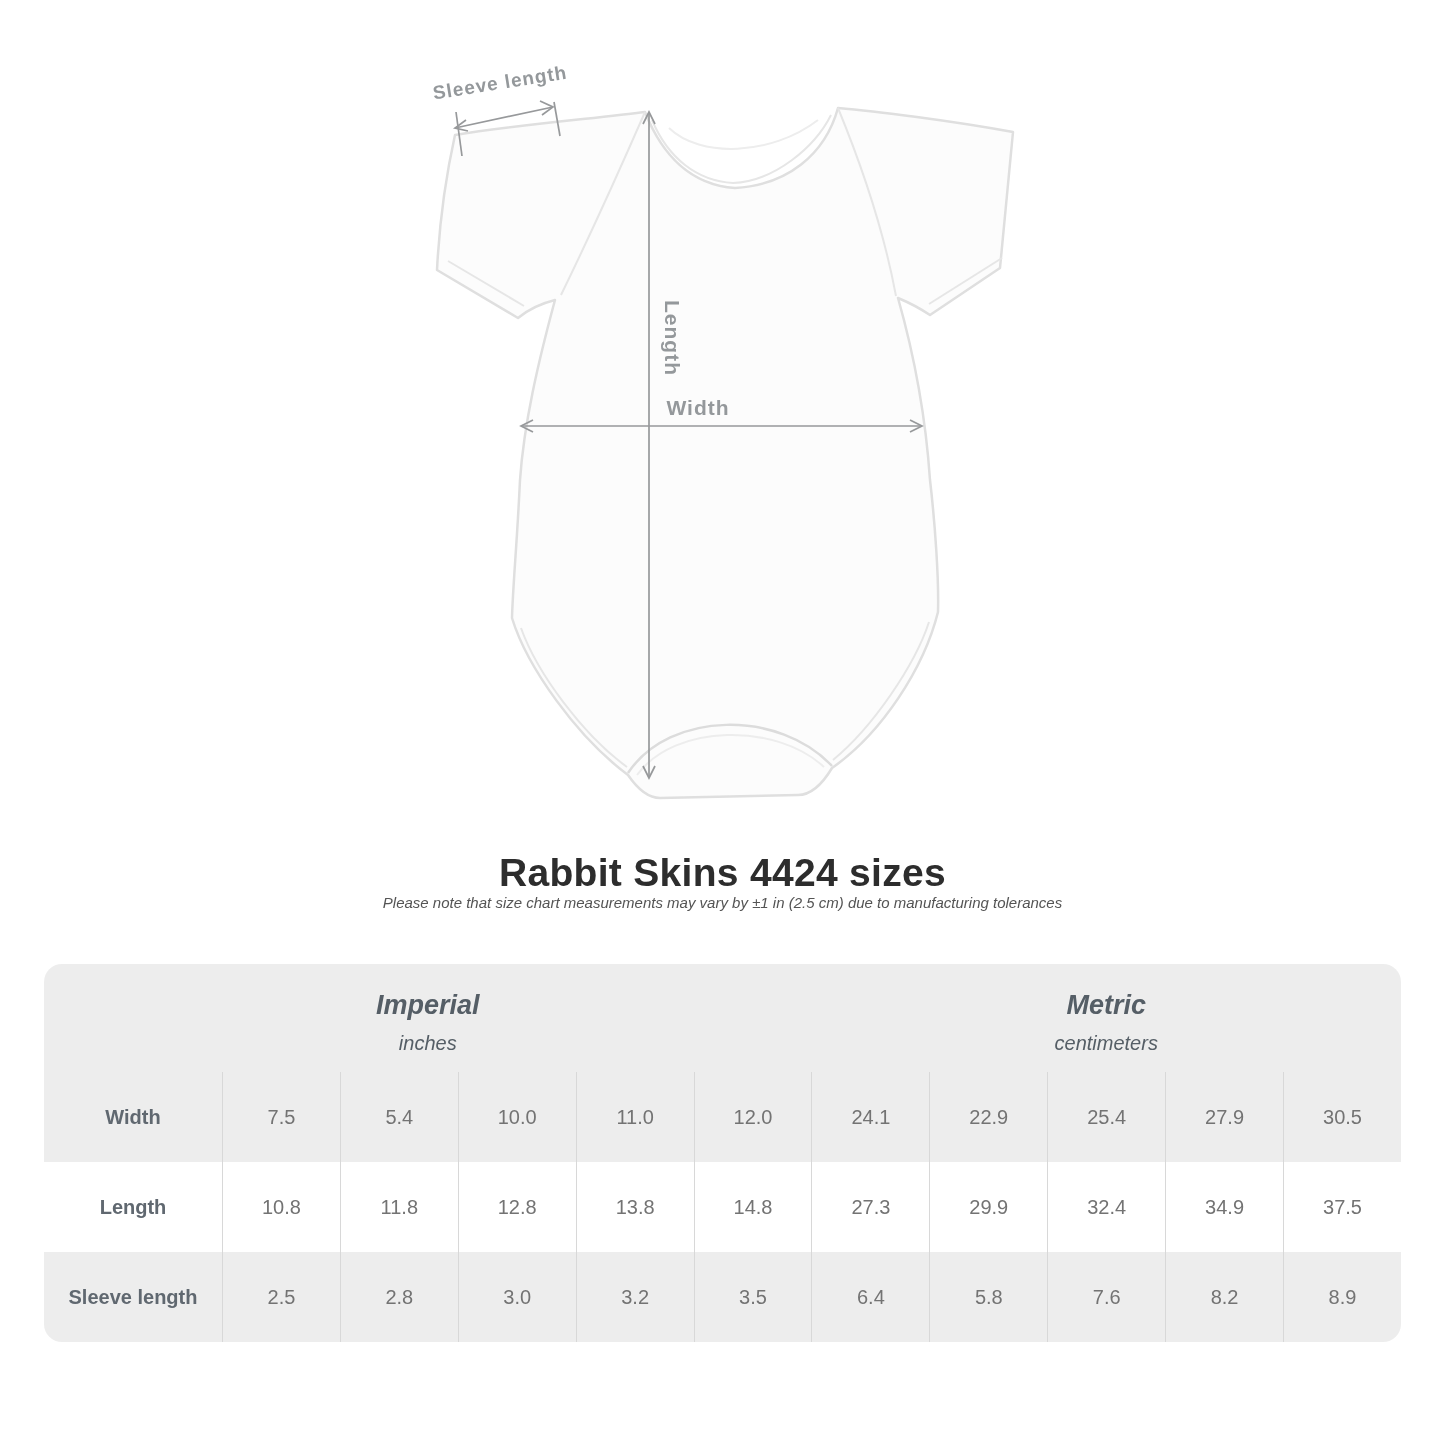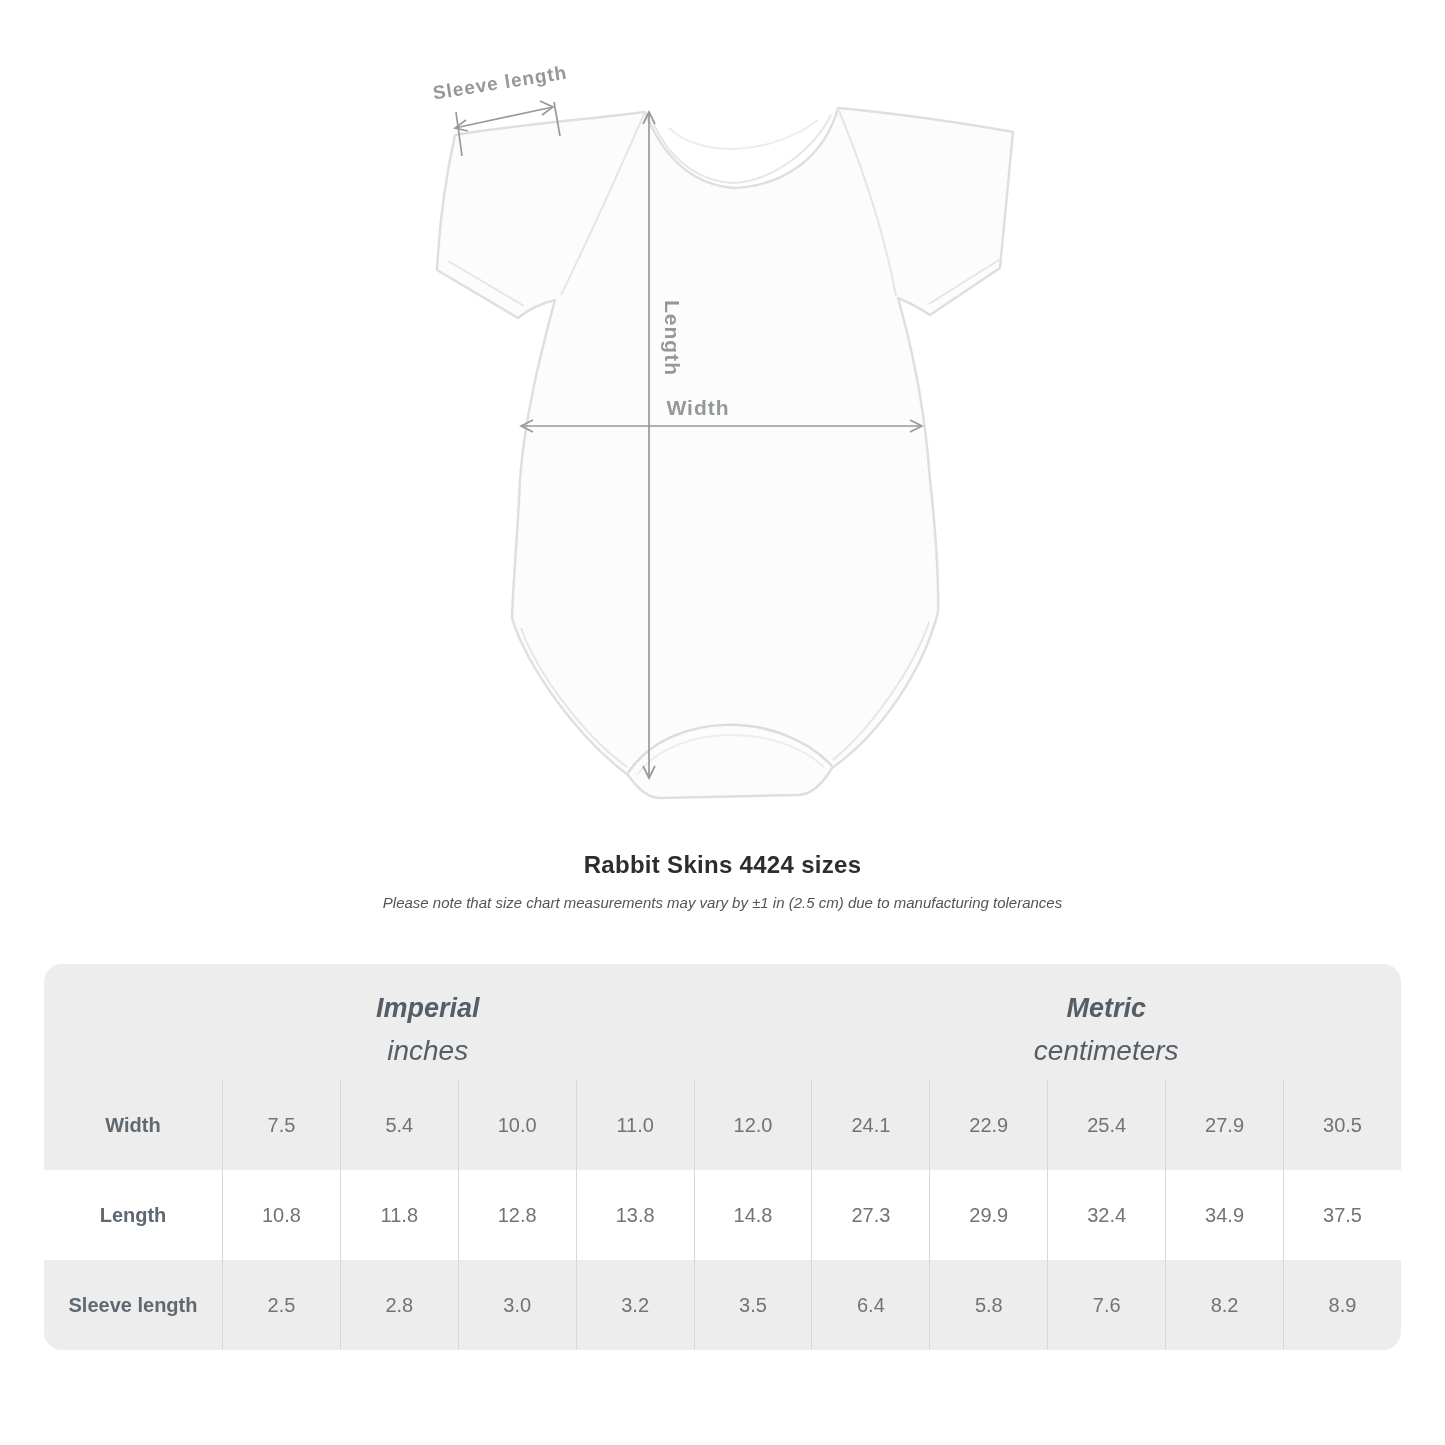--- a/index.html
+++ b/index.html
@@ -32,21 +32,21 @@
     letter-spacing: 1px;
   }
 
   
   .page-title {
     position: absolute;
     top: 851px;
     left: 0;
     width: 100%;
     text-align: center;
-    font-size: 24px;
+    font-size: 39px;
     font-weight: bold;
     color: #2d2d2d;
     letter-spacing: 0.3px;
   }
   .page-subtitle {
     position: absolute;
     top: 894px;
     left: 0;
     width: 100%;
     text-align: center;
@@ -70,24 +70,24 @@
     border-spacing: 0;
     table-layout: fixed;
   }
   col.c-size { width: 178px; }
 
   tr.r-band td {
     height: 98px;
     background: #ededed;
     text-align: center;
     vertical-align: middle;
-    padding-top: 17px;
+    padding-top: 9px;
   }
   .unit-name { font-size: 27px; font-weight: bold; font-style: italic; color: #555e66; }
-  .unit-sub  { font-size: 28px; font-style: italic; color: #555e66; margin-top: 11px; }
+  .unit-sub  { font-size: 20px; font-style: italic; color: #555e66; margin-top: 11px; }
 
   tr.r-head td {
     height: 82px;
     background: #ffffff;
     text-align: center;
     vertical-align: middle;
     font-size: 19px;
     font-weight: bold;
     color: #606870;
     white-space: pre-line;

